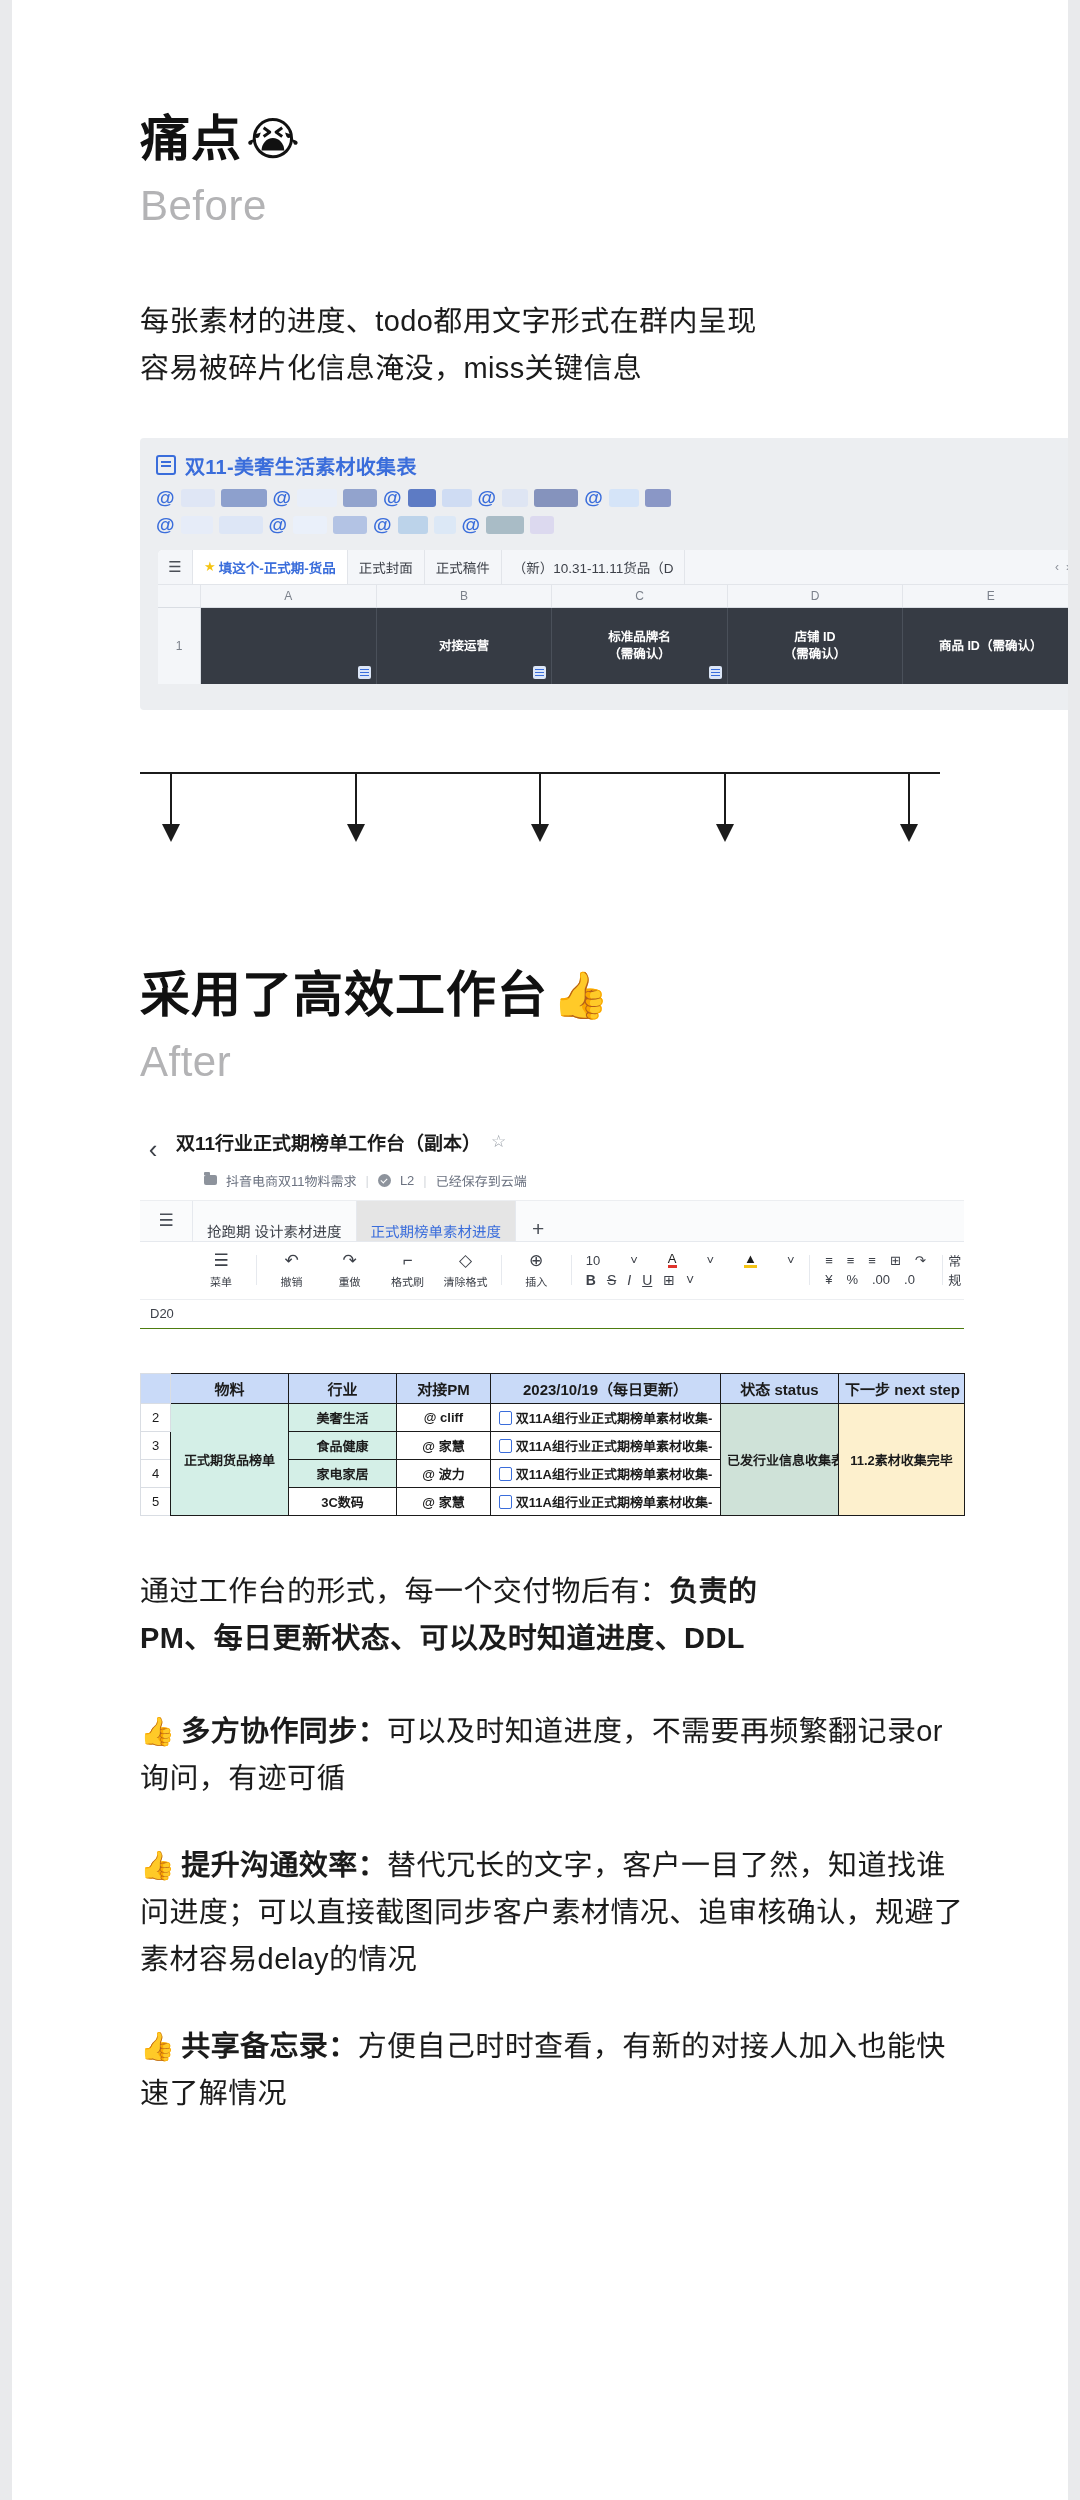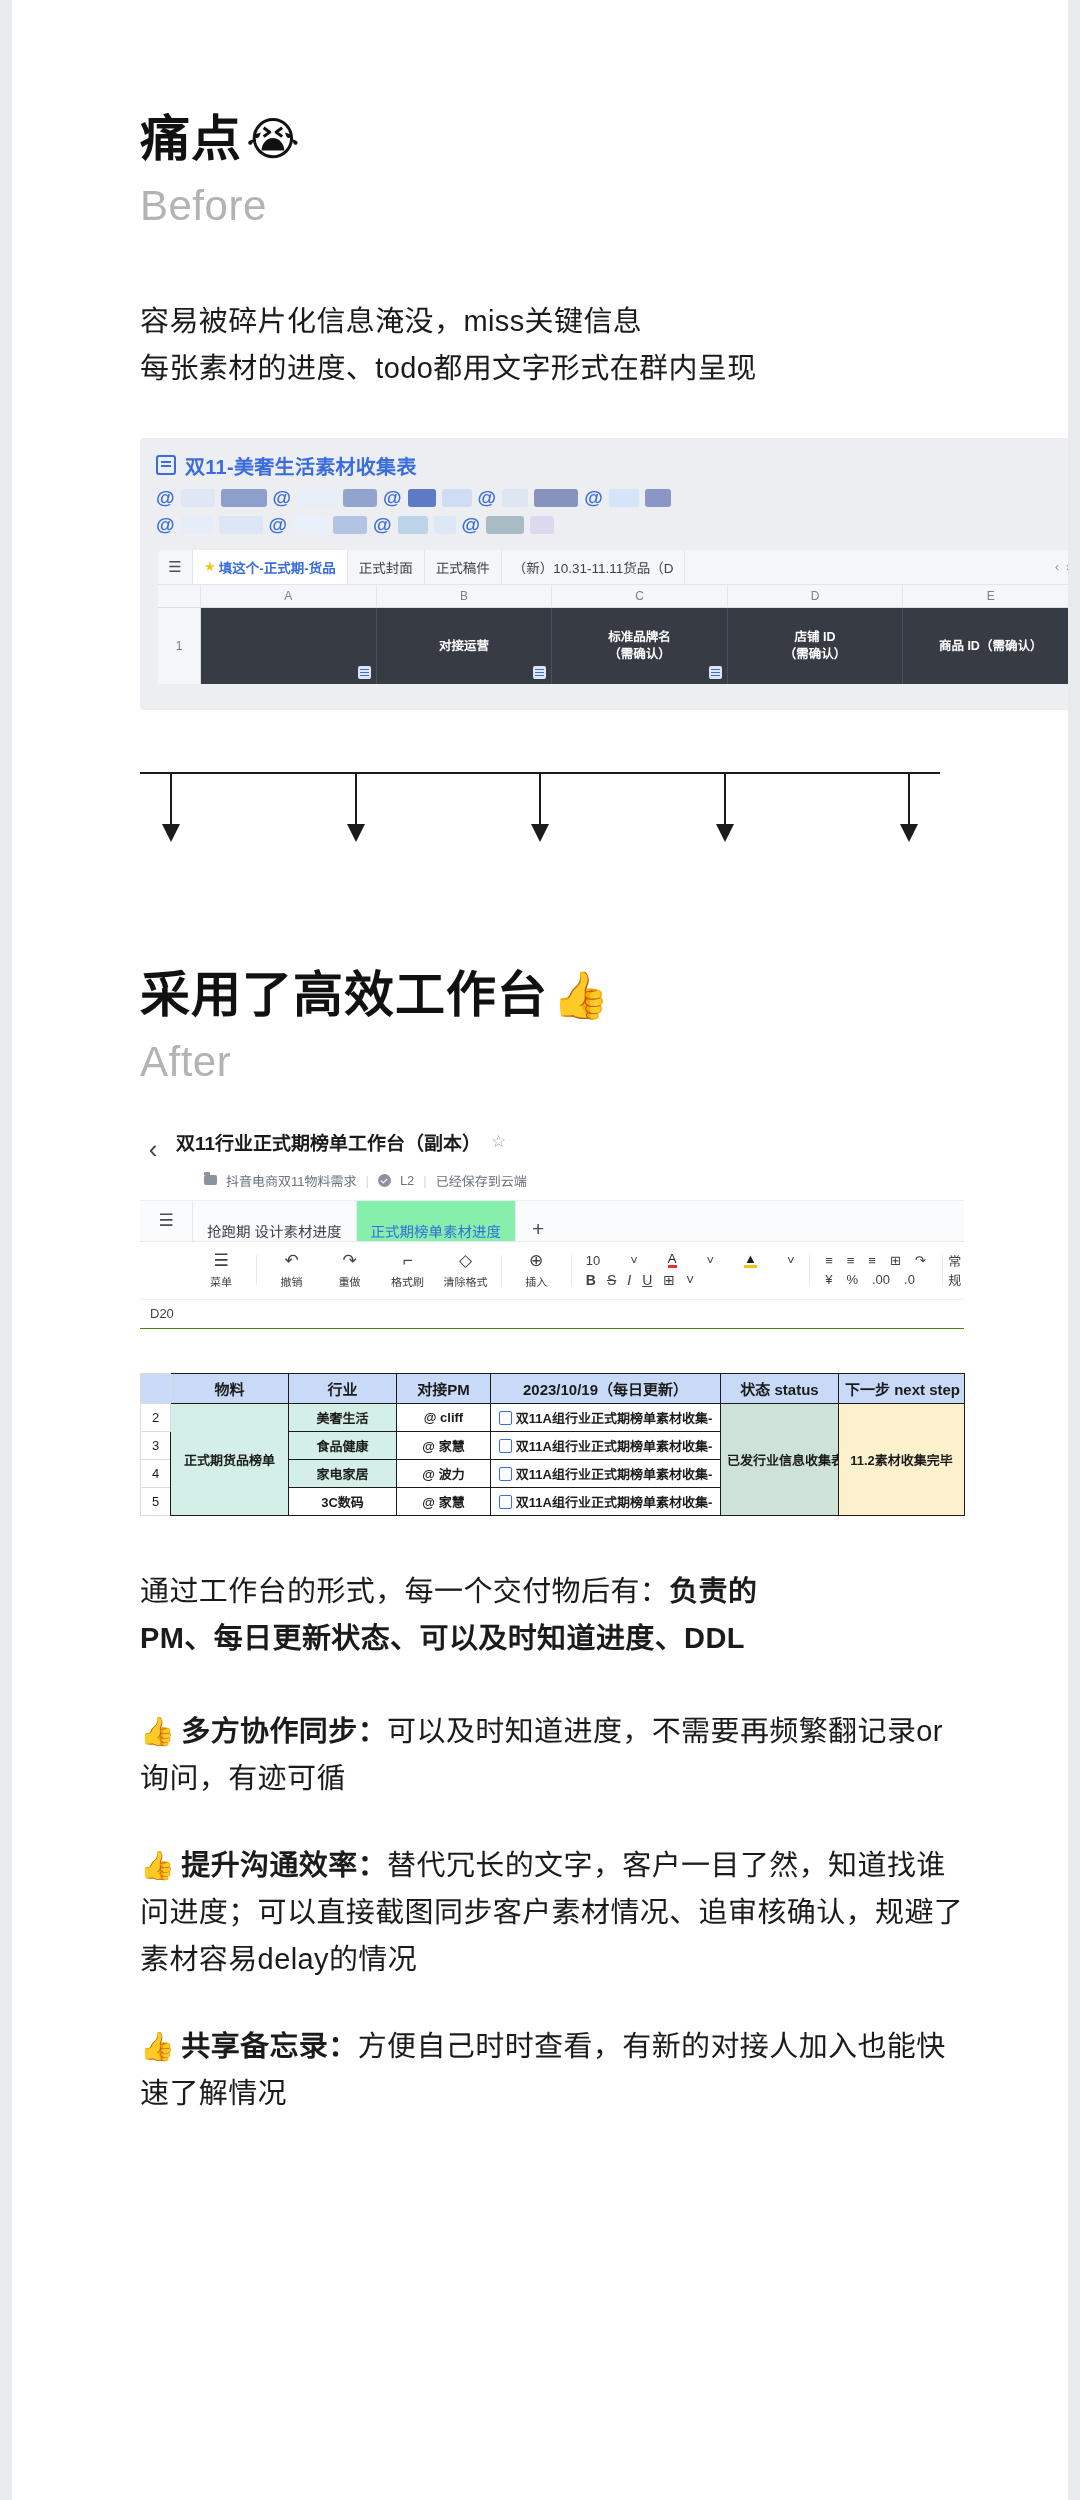--- a/index.html
+++ b/index.html
@@ -178,21 +178,21 @@
   }
   .s2-tabs{
     display:flex;align-items:stretch;height:40px;background:#fafbfc;
     border-bottom:1px solid #e6e9ee;
   }
   .s2-tabs .layer-ic{border-right:1px solid #e6e9ee;width:52px;font-size:17px;}
   .t2{
     display:flex;align-items:flex-end;padding:0 14px;font-size:14.5px;color:#3d4149;
     white-space:nowrap;
   }
-  .t2.active{background:#86efac;color:#3a6ddb;border-left:1px solid #e6e9ee;border-right:1px solid #e6e9ee;}
+  .t2.active{background:#e5e5e5;color:#3a6ddb;border-left:1px solid #e6e9ee;border-right:1px solid #e6e9ee;}
   .t2.plus{color:#4a4f57;font-size:21px;padding:0 16px;}
   .s2-toolbar{
     display:flex;align-items:center;height:58px;background:#fff;
     border-bottom:1px solid #eceef1;padding-left:52px;box-sizing:border-box;gap:0;
   }
   .tbtn{
     display:flex;flex-direction:column;align-items:center;justify-content:center;
     min-width:46px;padding:0 6px;color:#3d4149;
   }
   .tbtn .g{font-size:17px;line-height:1;}
@@ -242,22 +242,22 @@
     <div class="sec-head">
       <div class="h-cn">
         <span>痛点</span>
         <span class="emoji">😭</span>
       </div>
       <div class="h-en">Before</div>
     </div>
 
     <div style="height:68px;"></div>
 
+    <div class="para">每张素材的进度、todo都用文字形式在群内呈现</div>
     <div class="para">容易被碎片化信息淹没，miss关键信息</div>
-    <div class="para">每张素材的进度、todo都用文字形式在群内呈现</div>
 
     <div class="shot1">
 
       <div class="s1-title">
         <span class="s1-doc-ic"></span>
         <span>双11-美奢生活素材收集表</span>
       </div>
 
       <div class="mentions">
         <div class="mrow">

